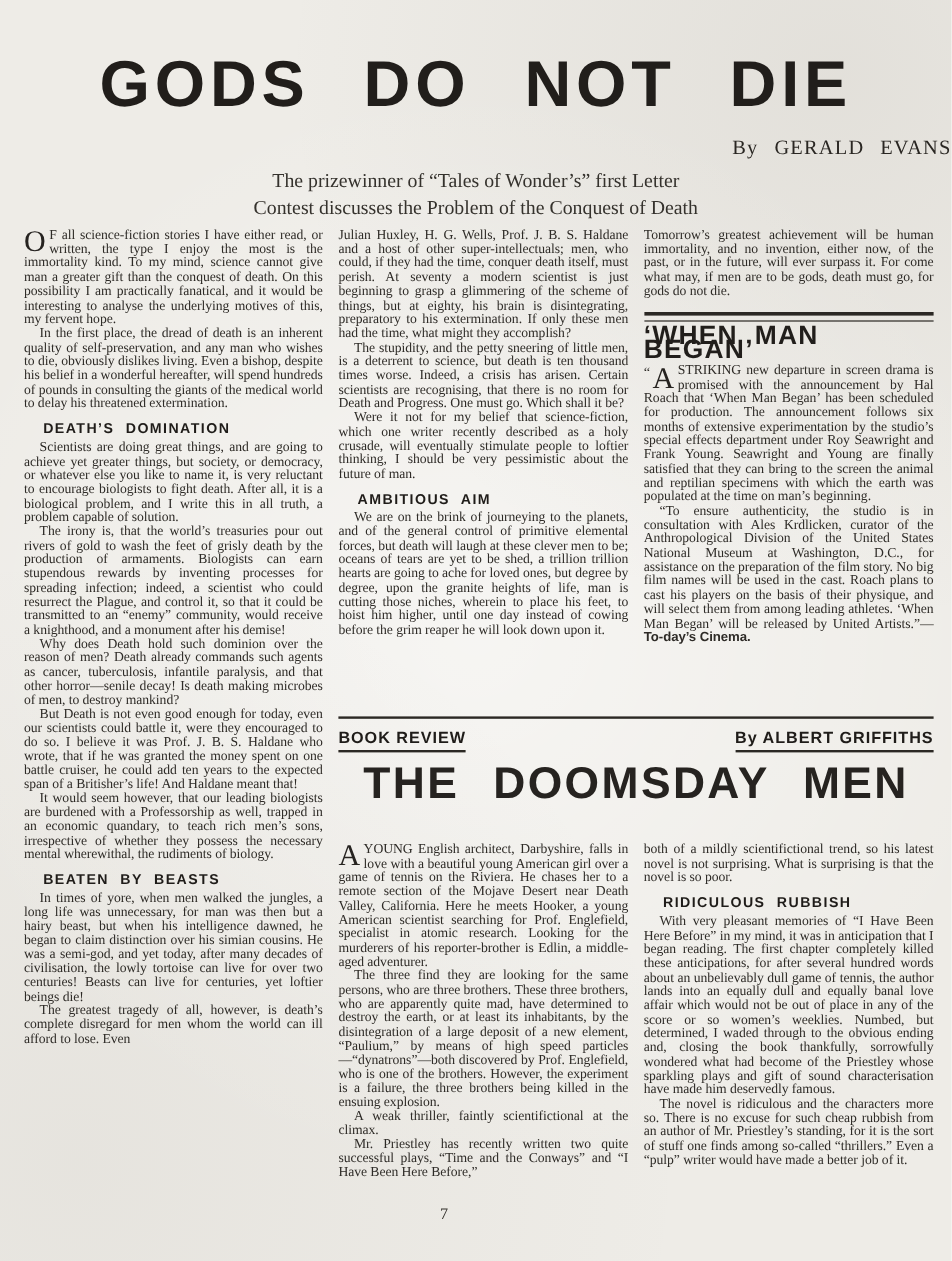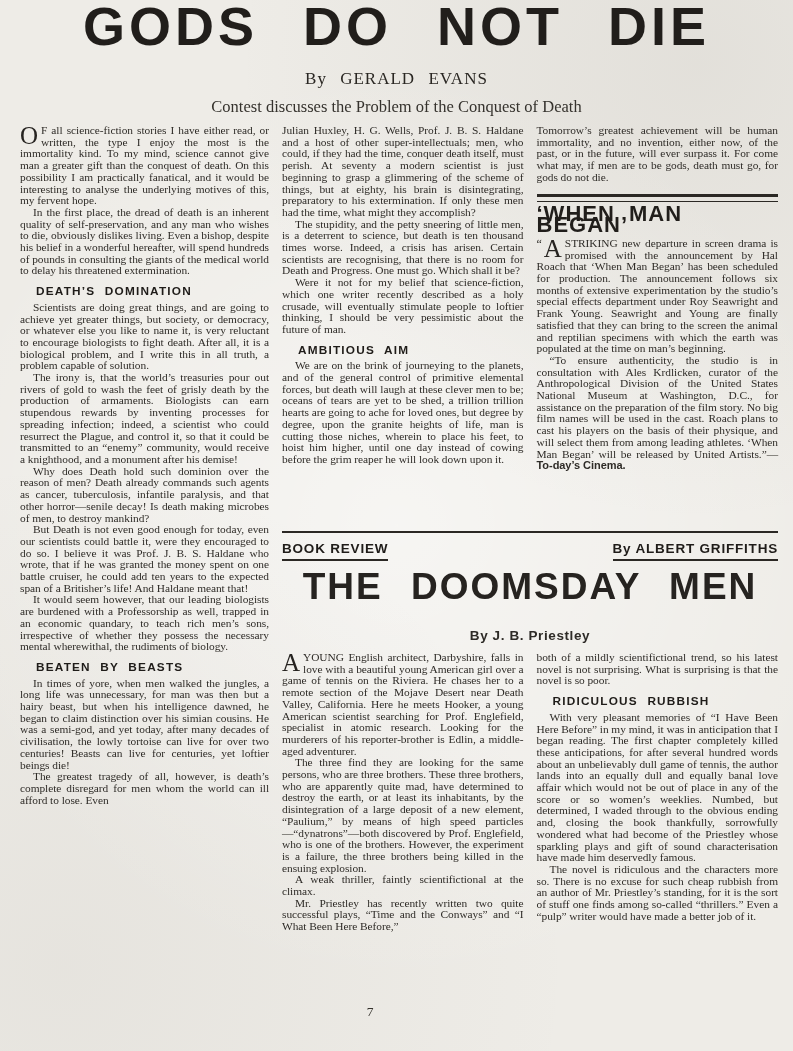--- a/index.html
+++ b/index.html
@@ -6,29 +6,29 @@
   .page {
     width:793px; height:1051px; position:relative; overflow:hidden;
     background:
       radial-gradient(circle at 88% 6%, rgba(125,118,105,0.10), transparent 38%),
       radial-gradient(circle at 8% 92%, rgba(125,118,105,0.07), transparent 42%),
       radial-gradient(circle at 50% 50%, rgba(255,255,255,0.5), transparent 70%),
       #eeece7;
     font-family:"Liberation Serif", serif;
     color:#2e2b27;
   }
-  .header { text-align:center; }
+  .header { text-align:center; padding-top:44px; }
   .h-title {
     font-family:"Liberation Sans", sans-serif; font-weight:bold;
     font-size:54px; line-height:52px; letter-spacing:4px; word-spacing:26px;
     color:#211e1b; margin:0;
   }
   .h-byline {
     font-size:17px; letter-spacing:1px; word-spacing:8px;
-    margin-top:17px; color:#2a2723;
+    margin-top:17px; color:#2a2723;text-align:right;
   }
   .h-sub { font-size:16.5px; line-height:22px; margin-top:7px; color:#35322d; }
 
   .content { display:flex; gap:13px; padding:7px 15px 0 20px; }
   .col { font-size:11.4px; line-height:11.7px; letter-spacing:-0.05px; }
   .col-1 { flex:0 0 249px; }
   .right-area { flex:1; min-width:0; }
   .right-top { display:flex; gap:13px; min-height:399px; }
   .right-top .rt-col { flex:1; min-width:0; }
 
@@ -73,20 +73,21 @@
 </style>
 </head>
 <body>
 
 <div class="page">
 
   <div class="header">
     <h1 class="h-title">GODS DO NOT DIE</h1>
     <div class="h-byline">By GERALD EVANS</div>
     <div class="h-sub">
+      <div>The prizewinner of “Tales of Wonder’s” first Letter</div>
       <div>Contest discusses the Problem of the Conquest of Death</div>
     </div>
   </div>
 
   <div class="content">
 
     <div class="col col-1">
       <p class="noindent">
         <span class="dc">O</span><span>F all science-fiction stories I have either read, or written, the type I enjoy the most is the immortality kind. To my mind, science cannot give man a greater gift than the conquest of death. On this possibility I am practically fanatical, and it would be interesting to analyse the underlying motives of this, my fervent hope.</span>
       </p>
@@ -127,30 +128,29 @@
       </div>
 
       <div class="review">
         <div class="review-rule"></div>
         <div class="review-labels">
           <span class="ul">BOOK REVIEW</span>
           <span class="ul">By ALBERT GRIFFITHS</span>
         </div>
         <h1 class="review-title">THE DOOMSDAY MEN</h1>
         <div class="review-byline">
-          <div class="half rb-author">By J. B. Priestley</div>
         </div>
         <div class="review-cols">
           <div class="col rv-col">
             <p class="noindent">
               <span class="dc">A</span><span>YOUNG English architect, Darbyshire, falls in love with a beautiful young American girl over a game of tennis on the Riviera. He chases her to a remote section of the Mojave Desert near Death Valley, California. Here he meets Hooker, a young American scientist searching for Prof. Englefield, specialist in atomic research. Looking for the murderers of his reporter-brother is Edlin, a middle-aged adventurer.</span>
             </p>
             <p>The three find they are looking for the same persons, who are three brothers. These three brothers, who are apparently quite mad, have determined to destroy the earth, or at least its inhabitants, by the disintegration of a large deposit of a new element, “Paulium,” by means of high speed particles—“dynatrons”—both discovered by Prof. Englefield, who is one of the brothers. However, the experiment is a failure, the three brothers being killed in the ensuing explosion.</p>
             <p>A weak thriller, faintly scientifictional at the climax.</p>
-            <p>Mr. Priestley has recently written two quite successful plays, “Time and the Conways” and “I What Been Here Before,”</p>
+            <p>Mr. Priestley has recently written two quite successful plays, “Time and the Conways” and “I Have Been Here Before,”</p>
           </div>
           <div class="col rv-col">
             <p class="noindent">both of a mildly scientifictional trend, so his latest novel is not surprising. What is surprising is that the novel is so poor.</p>
             <div class="sec-head">RIDICULOUS RUBBISH</div>
             <p>With very pleasant memories of “I Have Been Here Before” in my mind, it was in anticipation that I began reading. The first chapter completely killed these anticipations, for after several hundred words about an unbelievably dull game of tennis, the author lands into an equally dull and equally banal love affair which would not be out of place in any of the score or so women’s weeklies. Numbed, but determined, I waded through to the obvious ending and, closing the book thankfully, sorrowfully wondered what had become of the Priestley whose sparkling plays and gift of sound characterisation have made him deservedly famous.</p>
             <p>The novel is ridiculous and the characters more so. There is no excuse for such cheap rubbish from an author of Mr. Priestley’s standing, for it is the sort of stuff one finds among so-called “thrillers.” Even a “pulp” writer would have made a better job of it.</p>
           </div>
         </div>
       </div>
     </div>

